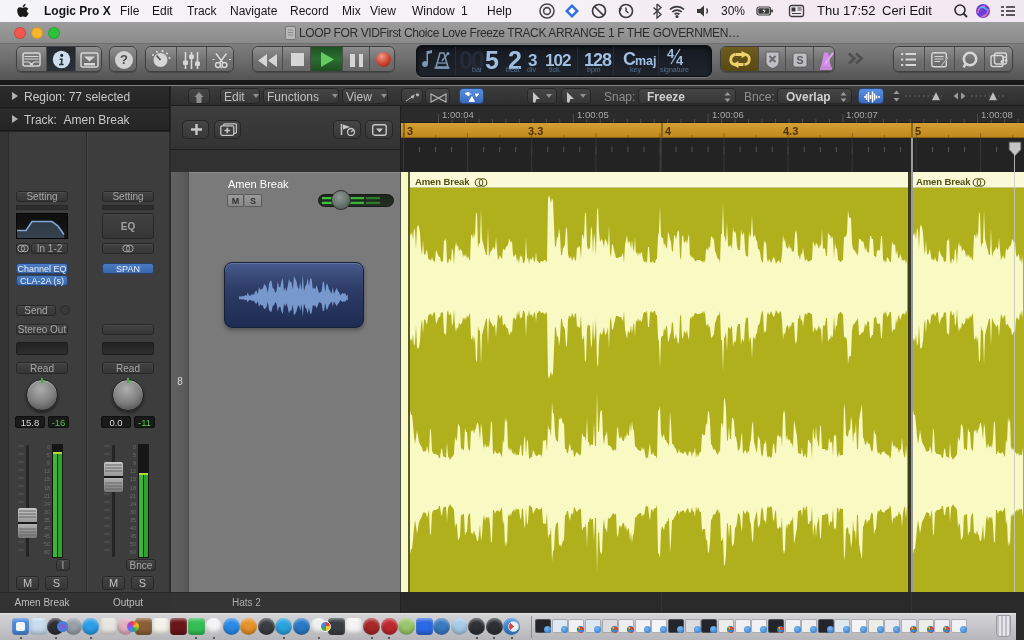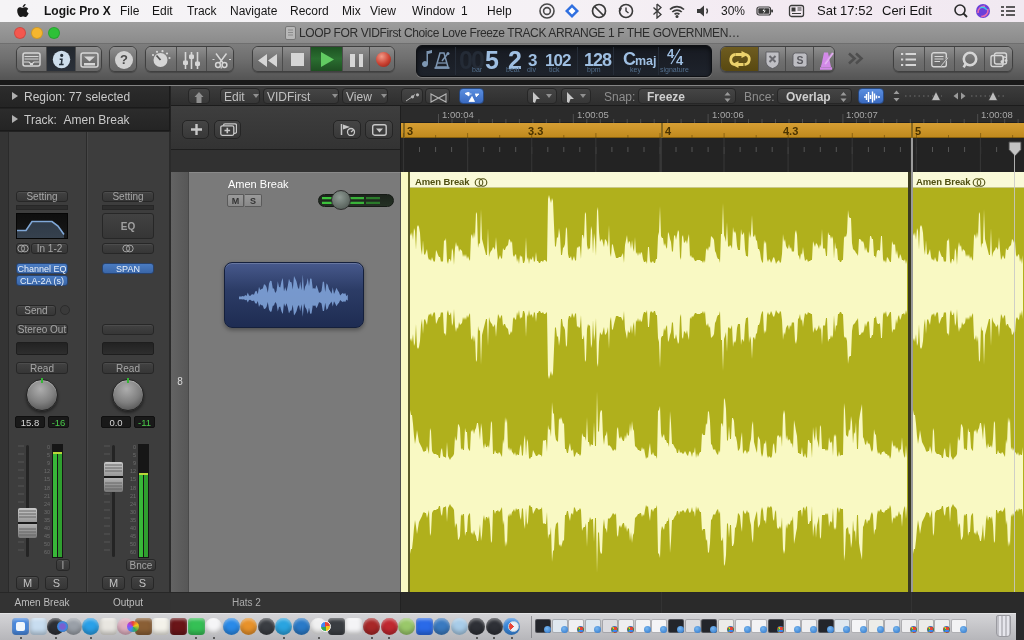--- a/index.html
+++ b/index.html
@@ -28,21 +28,21 @@
     <path d="M11.5 5.5a4 4 0 0 1 0 5" stroke="#3a3a3a" stroke-width="1.3" fill="none"></path>
   </svg><div class="abs" style="left:721px;top:4px;font-size:12px;color:#1a1a1a;">30%</div><svg class="abs" style="left:756px;top:3px" width="18" height="16" viewBox="0 0 18 16">
     <rect x="1" y="4" width="13.5" height="8" rx="2" fill="none" stroke="#3a3a3a" stroke-width="1.2"></rect>
     <rect x="2.3" y="5.3" width="11" height="5.4" rx="1" fill="#3a3a3a"></rect>
     <rect x="15.2" y="6.5" width="1.8" height="3" rx="0.8" fill="#3a3a3a"></rect>
     <path d="M8.6 5l-2 3h1.6l-1 3 2.6-3.4H8z" fill="#fff"></path>
   </svg><svg class="abs" style="left:788px;top:3px" width="18" height="16" viewBox="0 0 18 16">
     <rect x="1.5" y="2.5" width="14" height="11" rx="2" fill="none" stroke="#3a3a3a" stroke-width="1.3"></rect>
     <rect x="3.5" y="4.5" width="4" height="4" fill="#3a3a3a"></rect>
     <path d="M9.5 5h4M9.5 7h4M4 10.5h9" stroke="#3a3a3a" stroke-width="1.1"></path>
-  </svg><div class="abs" style="left:817px;top:3px;font-size:13px;color:#141414;">Sat 17:52</div><div class="abs" style="left:882px;top:3px;font-size:13px;color:#141414;">Ceri Edit</div><svg class="abs" style="left:952px;top:3px" width="18" height="16" viewBox="0 0 18 16">
+  </svg><div class="abs" style="left:817px;top:3px;font-size:13px;color:#141414;">Thu 17:52</div><div class="abs" style="left:882px;top:3px;font-size:13px;color:#141414;">Ceri Edit</div><svg class="abs" style="left:952px;top:3px" width="18" height="16" viewBox="0 0 18 16">
     <circle cx="8" cy="7" r="5" fill="none" stroke="#2a2a2a" stroke-width="1.6"></circle>
     <path d="M11.5 10.5L15 14" stroke="#2a2a2a" stroke-width="1.8"></path>
   </svg><svg class="abs" style="left:974px;top:3px" width="18" height="16" viewBox="0 0 18 16">
     <circle cx="9" cy="8" r="7" fill="#6a3fd8"></circle>
     <path d="M4 10a6 6 0 0 1 7-6.5M13.8 6a6 6 0 0 1-6.5 7.4" stroke="#e86ab0" stroke-width="1.6" fill="none"></path>
     <path d="M6 5a5 5 0 0 1 6.8 1.8" stroke="#3ac8e8" stroke-width="1.4" fill="none"></path>
   </svg><svg class="abs" style="left:999px;top:3px" width="18" height="16" viewBox="0 0 18 16">
     <path d="M2 4h3M2 8h3M2 12h3M7 4h9M7 8h9M7 12h9" stroke="#2a2a2a" stroke-width="1.6"></path>
   </svg><div class="abs" style="left:0;top:22px;width:1024px;height:22px;background:linear-gradient(#9d9d9d,#8b8b8b);border-bottom:1px solid #6f6f6f;"></div><div class="abs" style="left:14px;top:27px;width:12px;height:12px;border-radius:6px;background:#f4574e;border:0.5px solid rgba(0,0,0,0.15)"></div><div class="abs" style="left:31px;top:27px;width:12px;height:12px;border-radius:6px;background:#f5b62f;border:0.5px solid rgba(0,0,0,0.15)"></div><div class="abs" style="left:48px;top:27px;width:12px;height:12px;border-radius:6px;background:#2dc137;border:0.5px solid rgba(0,0,0,0.15)"></div><svg class="abs" style="left:284px;top:26px" width="13" height="14" viewBox="0 0 13 14">
     <rect x="1.5" y="0.5" width="10" height="13" rx="1.5" fill="#b8b8b8" stroke="#787878"></rect>
@@ -195,21 +195,21 @@
           <circle cx="12.2" cy="9.8" r="1.7" fill="#d6d6d6"></circle>
           <circle cx="16" cy="8.6" r="1.4" fill="#d6d6d6"></circle>
         </svg></div>
     </div>
   </div><div class="abs" style="left:0;top:86px;width:170px;height:22px;background:linear-gradient(#2c2c2c,#242424);border-bottom:1px solid #1a1a1a;border-right:1px solid #1a1a1a;"></div><div class="abs" style="left:12px;top:92px;width:0;height:0;border-left:6px solid #b0b0b0;border-top:4.5px solid transparent;border-bottom:4.5px solid transparent;"></div><div class="abs" style="left:24px;top:90px;font-size:12px;color:#c9c9c9;">Region: 77 selected</div><div class="abs" style="left:0;top:109px;width:170px;height:22px;background:linear-gradient(#2c2c2c,#242424);border-bottom:1px solid #1a1a1a;border-right:1px solid #1a1a1a;"></div><div class="abs" style="left:12px;top:115px;width:0;height:0;border-left:6px solid #b0b0b0;border-top:4.5px solid transparent;border-bottom:4.5px solid transparent;"></div><div class="abs" style="left:24px;top:113px;font-size:12px;color:#c9c9c9;">Track:&nbsp;&nbsp;Amen Break</div><div class="abs" style="left:171px;top:86px;width:853px;height:20px;background:linear-gradient(#3c3c3c,#2e2e2e);border-bottom:1px solid #1c1c1c;"></div><div class="abs" style="left:188px;top:88px;width:22px;height:16px;border-radius:4px;background:linear-gradient(#454545,#373737);border:1px solid #262626;"><svg width="12" height="11" viewBox="0 0 12 11" style="margin:2px 0 0 4px">
       <path d="M6 0l4.5 5H8.5v6h-5V5H1.5z" fill="#8f8f8f"></path>
     </svg></div><div class="abs" style="left:220px;top:88px;width:40px;height:16px;border-radius:4px;background:linear-gradient(#454545,#373737);border:1px solid #262626;box-sizing:border-box;">
     <span style="position:absolute;left:3px;top:1px;font-size:12px;color:#c0c0c0;">Edit</span>
     <span style="position:absolute;right:0px;top:5px;width:0;height:0;border-top:4px solid #909090;border-left:3.5px solid transparent;border-right:3.5px solid transparent;"></span>
   </div><div class="abs" style="left:263px;top:88px;width:76px;height:16px;border-radius:4px;background:linear-gradient(#454545,#373737);border:1px solid #262626;box-sizing:border-box;">
-    <span style="position:absolute;left:3px;top:1px;font-size:12px;color:#c0c0c0;">VIDFirst</span>
+    <span style="position:absolute;left:3px;top:1px;font-size:12px;color:#c0c0c0;">Functions</span>
     <span style="position:absolute;right:0px;top:5px;width:0;height:0;border-top:4px solid #909090;border-left:3.5px solid transparent;border-right:3.5px solid transparent;"></span>
   </div><div class="abs" style="left:342px;top:88px;width:46px;height:16px;border-radius:4px;background:linear-gradient(#454545,#373737);border:1px solid #262626;box-sizing:border-box;">
     <span style="position:absolute;left:3px;top:1px;font-size:12px;color:#c0c0c0;">View</span>
     <span style="position:absolute;right:0px;top:5px;width:0;height:0;border-top:4px solid #909090;border-left:3.5px solid transparent;border-right:3.5px solid transparent;"></span>
   </div><div class="abs" style="left:401px;top:88px;width:22px;height:16px;border-radius:4px;background:linear-gradient(#454545,#373737);border:1px solid #262626;"><svg width="15" height="10" viewBox="0 0 15 10" style="margin:3px 0 0 3px">
       <path d="M1 8L7 4l3-2.5" stroke="#b5b5b5" stroke-width="1" fill="none"></path>
       <circle cx="7.5" cy="3.8" r="1.6" fill="#b5b5b5"></circle>
       <circle cx="12.5" cy="1.8" r="1.6" fill="#b5b5b5"></circle>
     </svg></div><div class="abs" style="left:425px;top:88px;width:25px;height:16px;border-radius:4px;background:linear-gradient(#454545,#373737);border:1px solid #262626;"><svg width="17" height="10" viewBox="0 0 17 10" style="margin:3px 0 0 4px">
       <path d="M1 1l15 8V1L1 9z" fill="none" stroke="#b5b5b5" stroke-width="1.1"></path>

